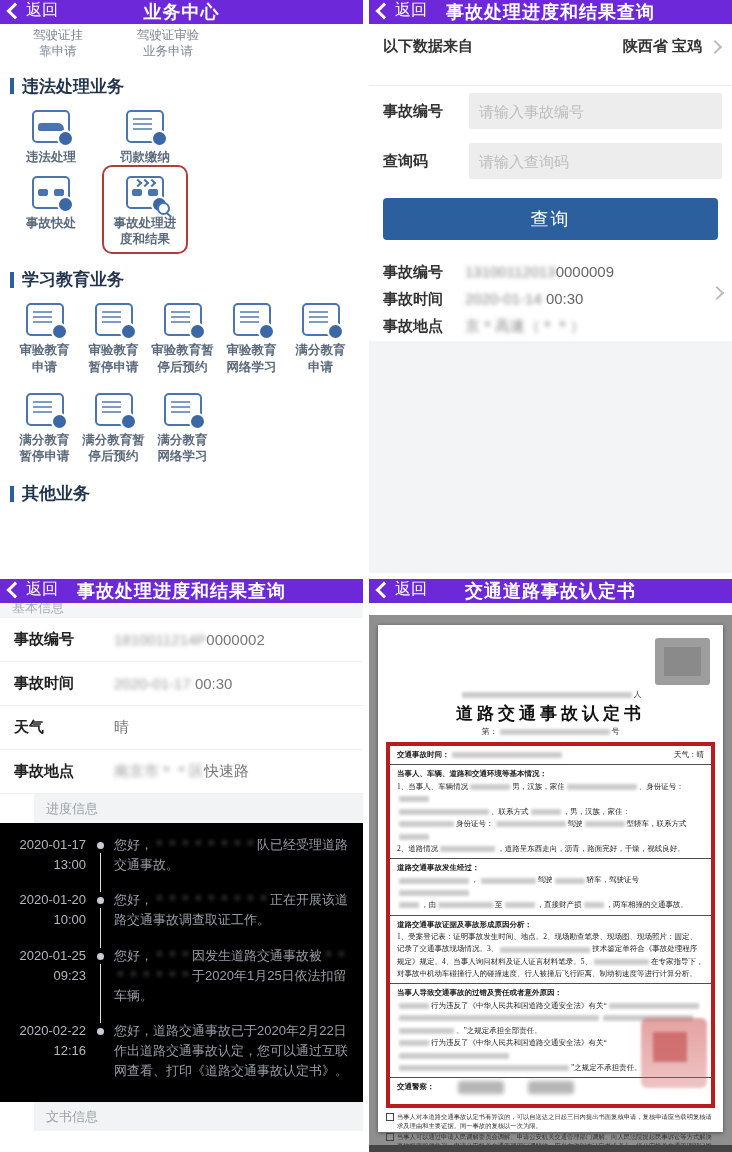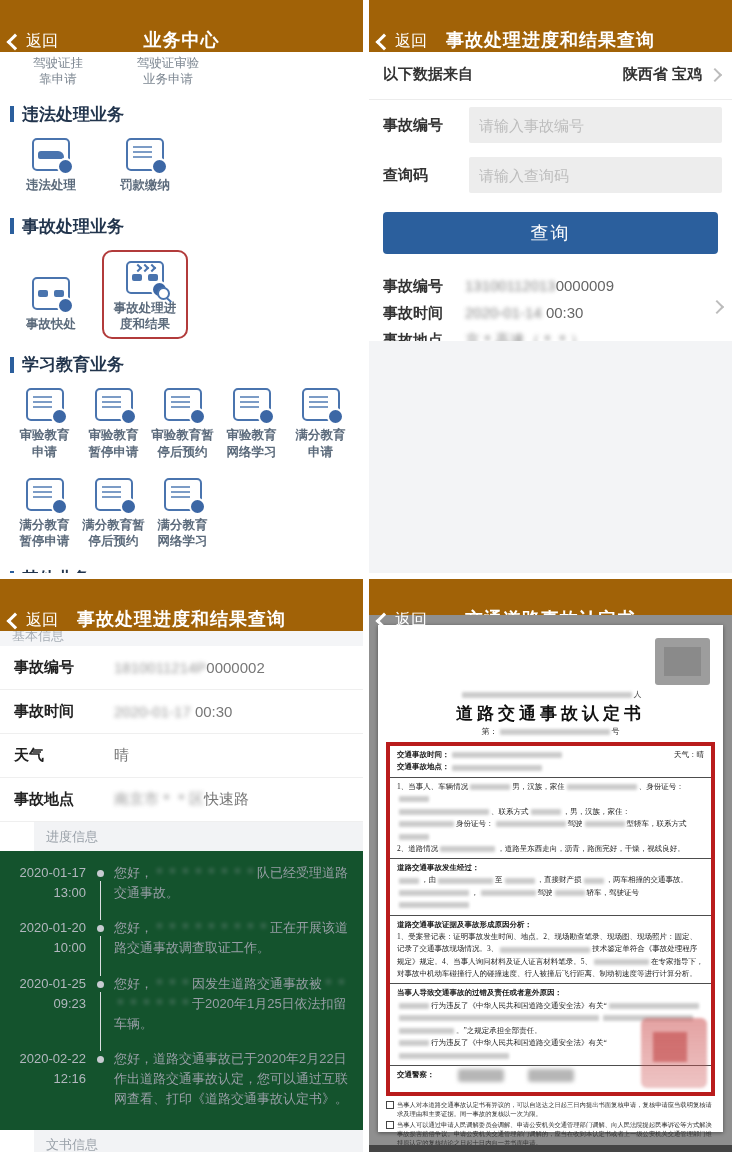--- a/index.html
+++ b/index.html
@@ -1,21 +1,21 @@
 <!DOCTYPE html>
 <html><head>
 <meta charset="utf-8">
 <style>
   html,body{margin:0;padding:0;}
   body{width:732px;height:1152px;background:#ffffff;font-family:"Liberation Sans","DejaVu Sans",sans-serif;overflow:hidden;}
   .grid{display:grid;grid-template-columns:363px 363px;grid-template-rows:573px 573px;gap:6px;width:732px;height:1152px;}
   .panel{position:relative;overflow:hidden;background:#fff;}
 
   
-  .hdr{height:52px;background:#a16207;position:relative;display:flex;align-items:flex-end;}
+  .hdr{height:24px;background:#6d28d9;position:relative;display:flex;align-items:flex-start;}
   .back{display:flex;align-items:center;gap:5px;padding-left:9px;color:#fff;font-size:16px;z-index:2;cursor:pointer;}
   .back .chevL{width:9px;height:9px;border-left:3px solid #fff;border-bottom:3px solid #fff;transform:rotate(45deg);margin-top:1px;}
   .hdr .ttl{position:absolute;left:0;right:0;text-align:center;color:#fff;font-size:18px;font-weight:bold;letter-spacing:1px;}
 
   
   .cutrow{display:flex;padding:3px 0 0 16px;gap:26px;}
   .cutlabel{width:84px;text-align:center;font-size:12.5px;line-height:1.3;color:#7d8792;white-space:pre-line;}
   .sect{display:flex;align-items:center;gap:8px;margin:15px 0 12px 10px;}
   .sect .bar{width:4px;height:16px;background:#2b5f9d;}
   .sect .t{font-size:17px;font-weight:bold;color:#22354d;}
@@ -25,26 +25,26 @@
   .ic::before{content:"";position:absolute;left:5px;right:10px;top:6px;height:2px;background:#7c9cc6;box-shadow:0 5px 0 #7c9cc6,0 10px 0 #7c9cc6;}
   .ic::after{content:"";position:absolute;right:-6px;bottom:-6px;width:13px;height:13px;border-radius:50%;background:#3c67a5;border:2px solid #fff;}
   .ic.car::before{left:4px;right:4px;top:11px;height:8px;border-radius:3px 6px 2px 2px;background:#4a74ae;box-shadow:none;}
   .ic.crash::before{left:4px;top:11px;width:10px;height:7px;right:auto;border-radius:2px;background:#4a74ae;box-shadow:16px 0 0 #4a74ae;}
   .mag{position:absolute;right:-8px;bottom:-8px;width:9px;height:9px;border:2px solid #4a74ae;border-radius:50%;background:#fff;z-index:2;}
   .mag::after{content:"";position:absolute;right:-4px;bottom:-3px;width:6px;height:2px;background:#4a74ae;transform:rotate(40deg);}
   .arrs{position:absolute;top:2px;left:7px;display:flex;gap:1px;}
   .arrs i{width:4px;height:4px;border-top:2px solid #4a74ae;border-right:2px solid #4a74ae;transform:rotate(45deg);display:block;}
   .lb{margin-top:6px;font-size:12.5px;line-height:1.3;color:#5c6b7c;text-align:center;white-space:pre-line;}
   .hotbox{border:2px solid #b23b3b;border-radius:10px;padding:9px 6px 5px;margin-left:16px;}
-  .svcrow .svc.first{margin-top:27px;}
+  .svcrow .svc.first{margin-top:11px;}
   .lrow{display:flex;padding-left:10px;margin-bottom:18px;}
   .lrow .svc{width:69px;}
 
   
-  .srcrow{height:45px;display:flex;align-items:center;justify-content:space-between;padding:0 12px 2px 14px;border-bottom:1px solid #ececec;}
+  .srcrow{height:45px;display:flex;align-items:center;justify-content:space-between;padding:0 12px 16px 14px;border-bottom:1px solid #ececec;}
   .srcrow .l{font-size:15px;font-weight:bold;color:#333;}
   .srcrow .r{display:flex;align-items:center;gap:8px;font-size:15px;font-weight:bold;color:#333;cursor:pointer;}
   .chevR{width:8px;height:8px;border-top:2px solid #bcbcbc;border-right:2px solid #bcbcbc;transform:rotate(45deg);}
   .frow{display:flex;align-items:center;padding:7px 10px 7px 14px;}
   .frow .fl{width:86px;font-size:15px;font-weight:bold;color:#333;}
   .frow input{flex:1;height:36px;background:#ededed;border:none;outline:none;border-radius:2px;font-size:15px;padding:0 10px;color:#333;font-family:inherit;}
   .frow input::placeholder{color:#bdbdbd;}
   .qbtn{display:block;width:335px;margin:12px 14px 10px;height:42px;background:#2b5f9d;color:#fff;border:none;border-radius:4px;font-size:18px;letter-spacing:2px;cursor:pointer;font-family:inherit;}
   .res{position:relative;padding:8px 14px 14px;}
   .res .rrow{display:flex;line-height:27px;}
@@ -56,21 +56,21 @@
   .bl{filter:blur(2.3px);opacity:.8;}
   .bl2{filter:blur(2px);opacity:.75;}
 
   
   .basicstrip{height:15px;background:#f4f5f7;overflow:hidden;}
   .basicstrip span{display:block;margin:-4px 0 0 12px;font-size:13px;color:#a7aeb6;}
   .irow{height:43px;display:flex;align-items:center;border-bottom:1px solid #efefef;background:#fff;}
   .irow .il{width:100px;padding-left:14px;font-size:15px;font-weight:bold;color:#222;flex:0 0 auto;}
   .irow .iv{font-size:15px;color:#777;}
   .gstrip{height:29px;background:#f2f3f5;display:flex;align-items:center;padding-left:12px;font-size:13px;color:#9aa1a9;margin-left:34px;}
-  .tl{background:#14532d;padding:12px 0 6px;}
+  .tl{background:#000000;padding:12px 0 6px;}
   .titem{display:flex;margin-bottom:15px;}
   .tdate{width:86px;text-align:right;font-size:13px;color:#b2b7be;line-height:1.55;flex:0 0 auto;}
   .tmid{width:28px;display:flex;justify-content:center;position:relative;flex:0 0 auto;}
   .tdot{width:7px;height:7px;border-radius:50%;background:#c7cbd1;margin-top:7px;z-index:1;}
   .tmid::after{content:"";position:absolute;top:18px;bottom:-17px;left:50%;width:1px;background:#dbdee1;}
   .titem.last .tmid::after{display:none;}
   .ttext{flex:1;font-size:13px;color:#989ea6;line-height:1.55;padding-right:12px;}
   .docrow{height:44px;background:#fff;display:flex;align-items:center;justify-content:space-between;padding:0 12px 0 14px;cursor:pointer;}
 
   
@@ -127,24 +127,20 @@
       <div class="svc">
         <div class="ic car"></div>
         <div class="lb">违法处理</div>
       </div>
       <div class="svc">
         <div class="ic"></div>
         <div class="lb">罚款缴纳</div>
       </div>
     </div>
 
-    <div class="sect" style="margin-top:22px;">
-      <span class="bar"></span>
-      <span class="t">事故处理业务</span>
-    </div>
     <div class="svcrow" style="padding-left:0;">
       <div class="svc first" style="margin-left:16px;">
         <div class="ic crash"></div>
         <div class="lb">事故快处</div>
       </div>
       <div class="hotbox">
         <div class="svc">
           <div class="ic crash">
             <span class="arrs">
                 <i></i>
@@ -363,47 +359,48 @@
           <div class="dtitle">道路交通事故认定书</div>
           <div class="dno"><span>第：</span><span class="rd w110"></span><span>号</span></div>
         </div>
 
         <div class="dtbl">
           <div class="drow">
             <div class="flexrow">
               <span><span class="dlabel">交通事故时间：</span><span class="rd w110"></span></span>
               <span>天气：晴</span>
             </div>
-            <div><span class="dlabel">交通事故地点：</span><span class="rd w90"></span></div>
           </div>
 
           <div class="drow">
+            <div class="dlabel">当事人、车辆、道路和交通环境等基本情况：</div>
             <div><span>1、当事人、车辆情况</span><span class="rd w40"></span><span>男，汉族，家住</span><span class="rd w70"></span><span>、身份证号：</span><span class="rd w30"></span></div>
             <div><span class="rd w90"></span><span>、联系方式</span><span class="rd w30"></span><span>，男，汉族，家住：</span></div>
             <div><span class="rd w55"></span><span>身份证号：</span><span class="rd w70"></span><span>驾驶</span><span class="rd w40"></span><span>型轿车，</span><span>联系方式</span><span class="rd w30"></span></div>
             <div><span>2、道路情况</span><span class="rd w55"></span><span>，道路呈东西走向，沥青，路面完好，干燥，视线良好。</span></div>
           </div>
 
           <div class="drow">
             <div class="dlabel">道路交通事故发生经过：</div>
+            <div><span class="rd w70"></span><span>，</span><span class="rd w55"></span><span>驾驶</span><span class="rd w30"></span><span>轿车，驾驶证号</span><span class="rd w70"></span></div>
             <div><span class="rd w20"></span><span>，由</span><span class="rd w55"></span><span>至</span><span class="rd w30"></span><span>，直接财产损</span><span class="rd w20"></span><span>，两车相撞的交通事故。</span></div>
-            <div><span class="rd w70"></span><span>，</span><span class="rd w55"></span><span>驾驶</span><span class="rd w30"></span><span>轿车，驾驶证号</span><span class="rd w70"></span></div>
           </div>
 
           <div class="drow">
             <div class="dlabel">道路交通事故证据及事故形成原因分析：</div>
             <div><span>1、受案登记表：证明事故发生时间、地点。2、现场勘查笔录、现场图、现场照片：固定、记录了交通事故现场情况。3、</span><span class="rd w90"></span><span>技术鉴定单符合《事故处理程序规定》规定。4、当事人询问材料及证人证言材料笔录。5、</span><span class="rd w55"></span><span>在专家指导下，对事故中机动车碰撞行人的碰撞速度、行人被撞后飞行距离、制动初速度等进行计算分析。</span></div>
           </div>
 
           <div class="drow">
             <div class="dlabel">当事人导致交通事故的过错及责任或者意外原因：</div>
             <div><span class="rd w30"></span><span>行为违反了《中华人民共和国道路交通安全法》有关“</span><span class="rd w90"></span></div>
             <div><span class="rd w200"></span><span class="rd w90"></span></div>
             <div><span class="rd w55"></span><span>。”之规定承担全部责任。</span></div>
             <div><span class="rd w30"></span><span>行为违反了《中华人民共和国道路交通安全法》有关“</span><span class="rd w110"></span></div>
+            <div><span class="rd w170"></span><span>”之规定不承担责任。</span></div>
           </div>
 
           <div class="drow" style="padding-bottom:10px;">
             <span class="dlabel">交通警察：</span>
             <span class="sig"></span>
             <span class="sig"></span>
           </div>
         </div>
 
         <div class="notes">

